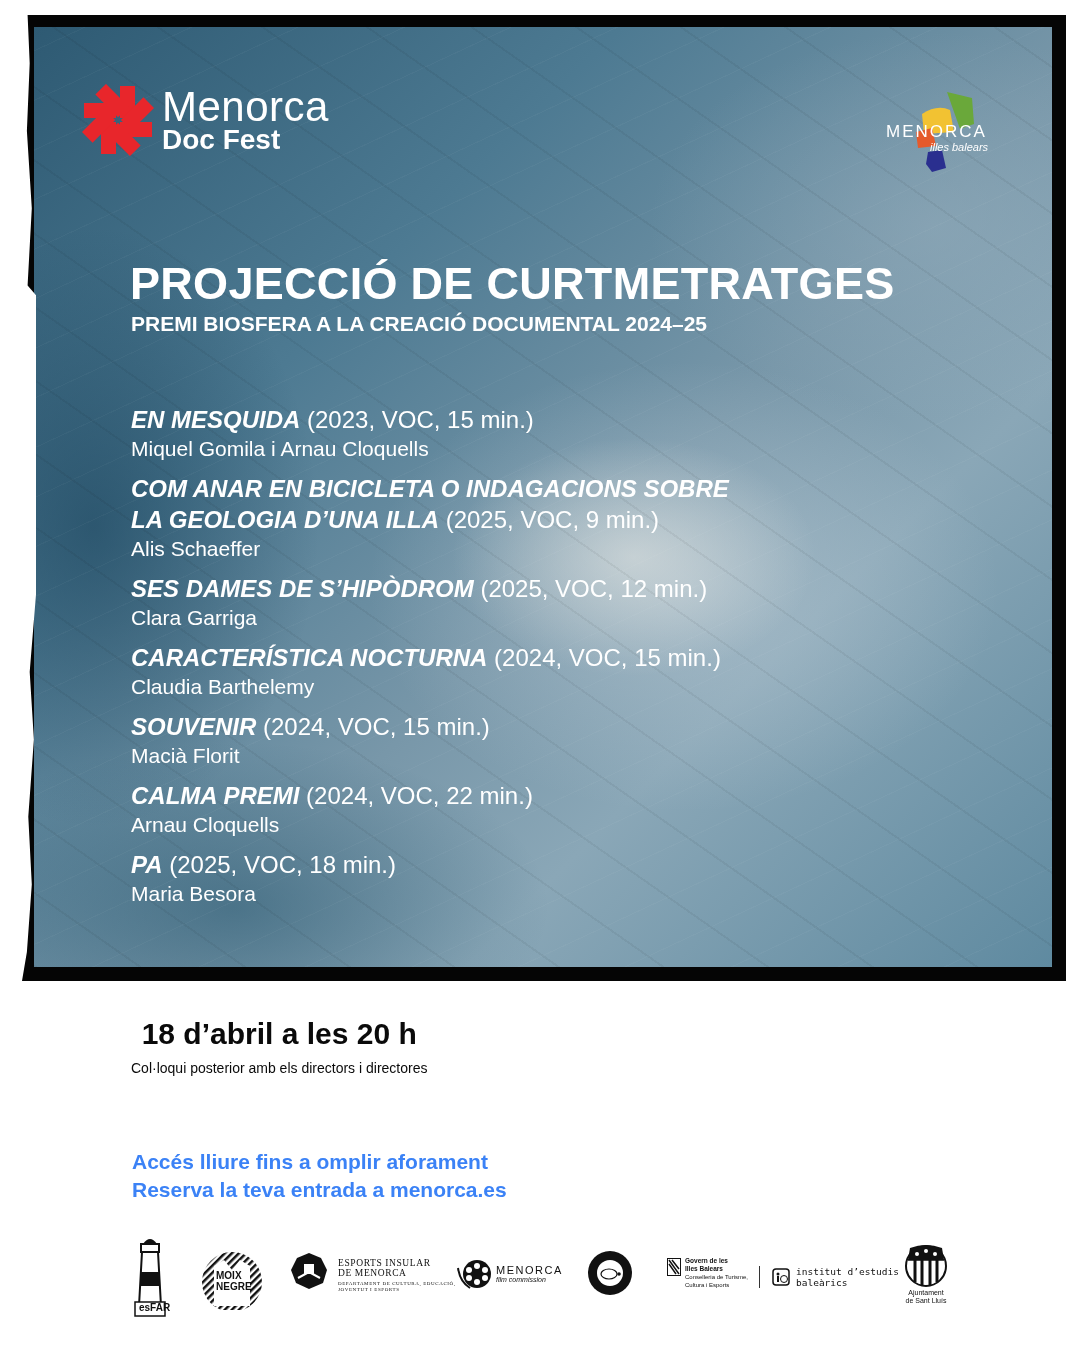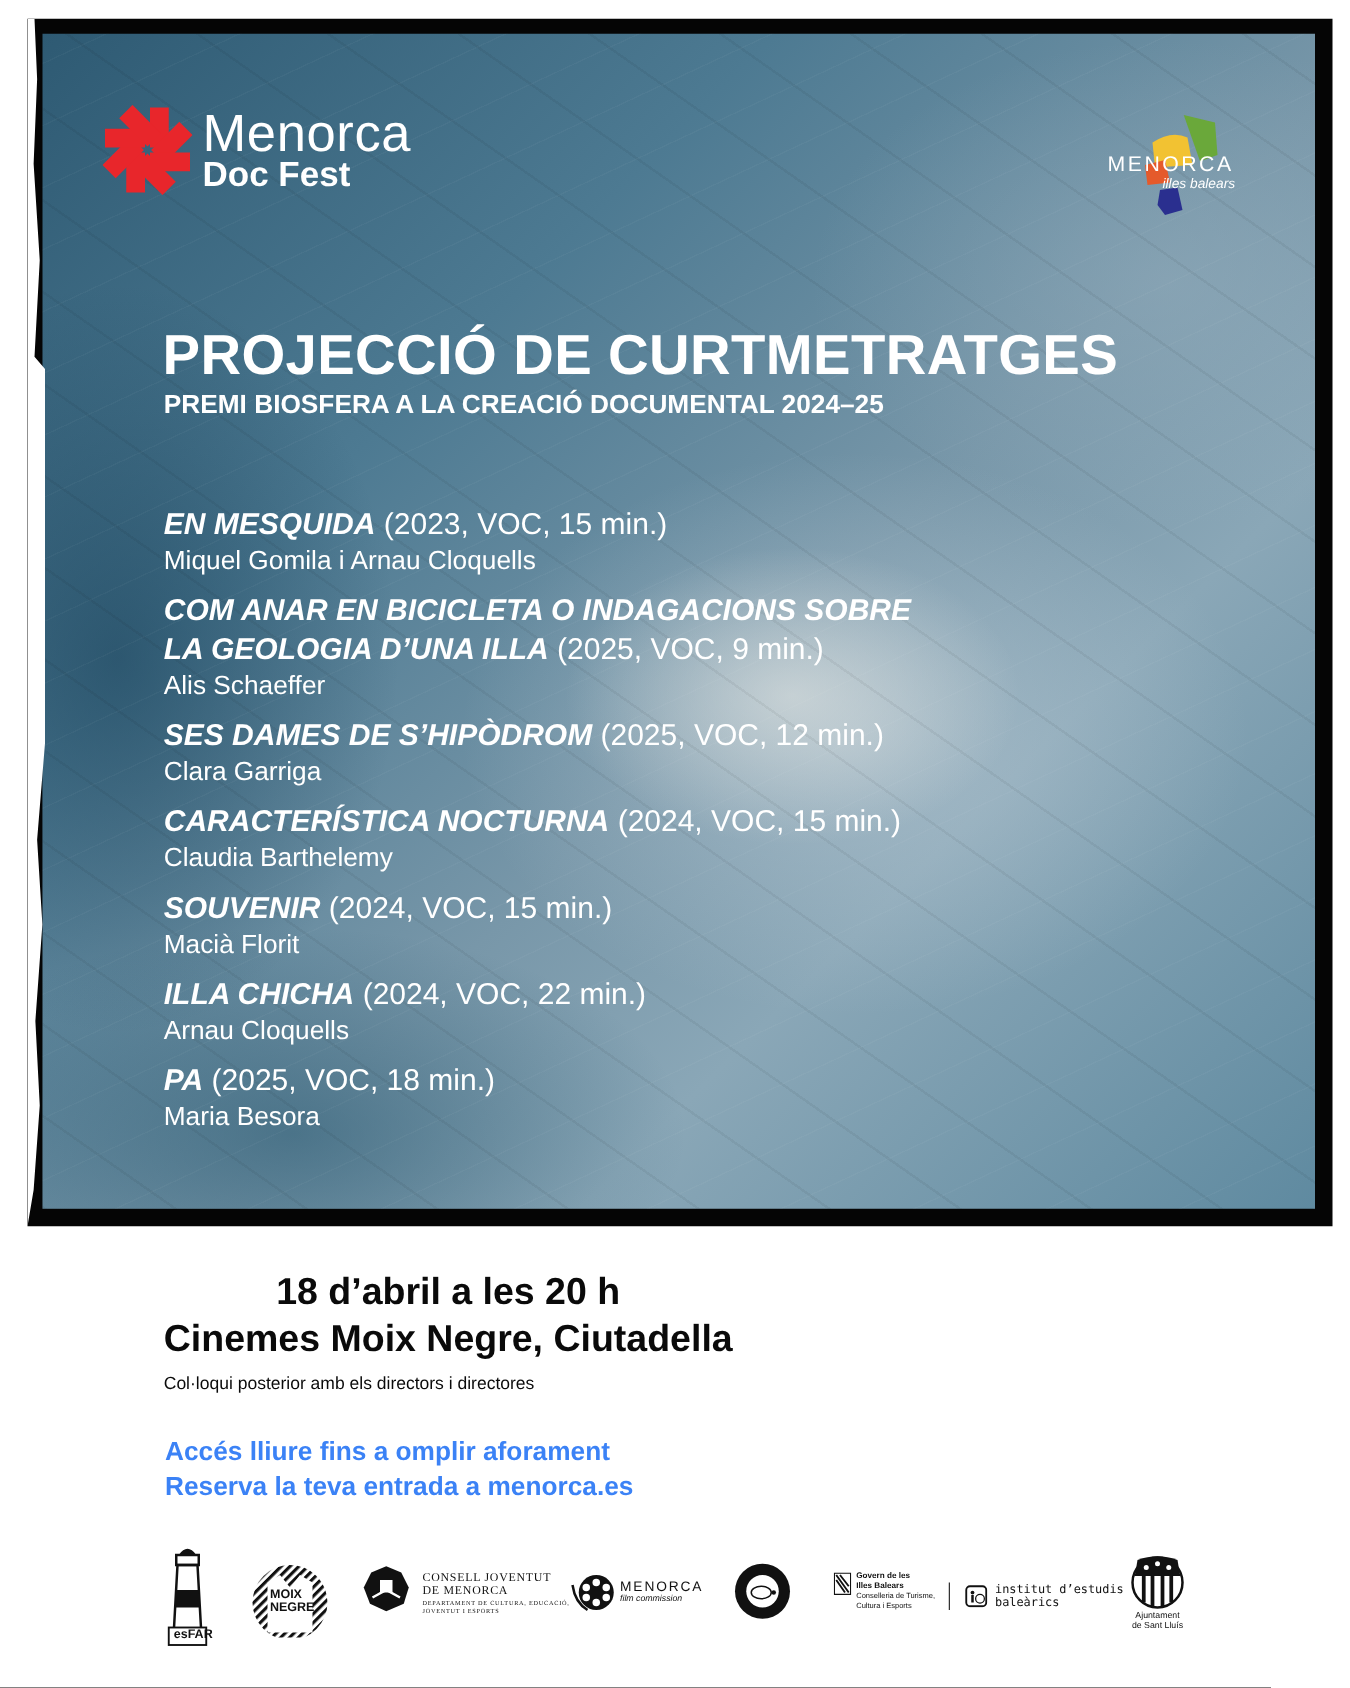--- a/index.html
+++ b/index.html
@@ -133,32 +133,31 @@
   </div>
   <div class="film">
     <div class="film-title-line"><span class="film-name">CARACTERÍSTICA NOCTURNA</span> <span class="film-meta">(2024, VOC, 15 min.)</span></div>
     <div class="film-director">Claudia Barthelemy</div>
   </div>
   <div class="film">
     <div class="film-title-line"><span class="film-name">SOUVENIR</span> <span class="film-meta">(2024, VOC, 15 min.)</span></div>
     <div class="film-director">Macià Florit</div>
   </div>
   <div class="film">
-    <div class="film-title-line"><span class="film-name">ILLA CHICHA</span> <span class="film-meta">(2024, VOC, 22 min.)</span></div>
+    <div class="film-title-line"><span class="film-name">CALMA PREMI</span> <span class="film-meta">(2024, VOC, 22 min.)</span></div>
     <div class="film-director">Arnau Cloquells</div>
   </div>
   <div class="film">
     <div class="film-title-line"><span class="film-name">PA</span> <span class="film-meta">(2025, VOC, 18 min.)</span></div>
     <div class="film-director">Maria Besora</div>
   </div>
 </div>
 
 <div class="event">
   <div class="event-date">18 d’abril a les 20 h</div>
-  <div class="event-venue">Cinemes Moix Negre, Ciutadella</div>
   <div class="event-colloquy">Col·loqui posterior amb els directors i directores</div>
 </div>
 <div class="access">
   <div>Accés lliure fins a omplir aforament</div>
   <div>Reserva la teva entrada a menorca.es</div>
 </div>
 
 <div class="sponsors">
 
   <div class="sponsor" style="left:133px; top:6px;">
@@ -188,21 +187,21 @@
     </div>
   </div>
 
   <div class="sponsor" style="left:290px; top:24px;">
     <svg width="38" height="38" viewBox="0 0 38 38">
       <polygon points="19,1 31,6 37,18 33,31 19,37 6,31 1,18 7,6" fill="#111"></polygon>
       <rect x="14" y="12" width="10" height="10" fill="#fff"></rect>
       <path d="M8 26 L19 20 L30 26" stroke="#fff" stroke-width="2" fill="none"></path>
     </svg>
     <div style="position:absolute; left:48px; top:6px; width:150px; font-family:'Liberation Serif',serif; font-size:9.5px; letter-spacing:0.6px; line-height:10px;">
-      <div>CONSELL JOVENTUT</div>
+      <div>ESPORTS INSULAR</div>
       <div>DE MENORCA</div>
       <div class="s-small" style="font-size:5px; line-height:6px; margin-top:3px;">DEPARTAMENT DE CULTURA, EDUCACIÓ,</div>
       <div class="s-small" style="font-size:5px; line-height:6px;">JOVENTUT I ESPORTS</div>
     </div>
   </div>
 
   <div class="sponsor" style="left:456px; top:30px;">
     <svg width="38" height="32" viewBox="0 0 38 32">
       <circle cx="21" cy="16" r="14" fill="#111"></circle>
       <circle cx="21" cy="8" r="3" fill="#fff"></circle>

